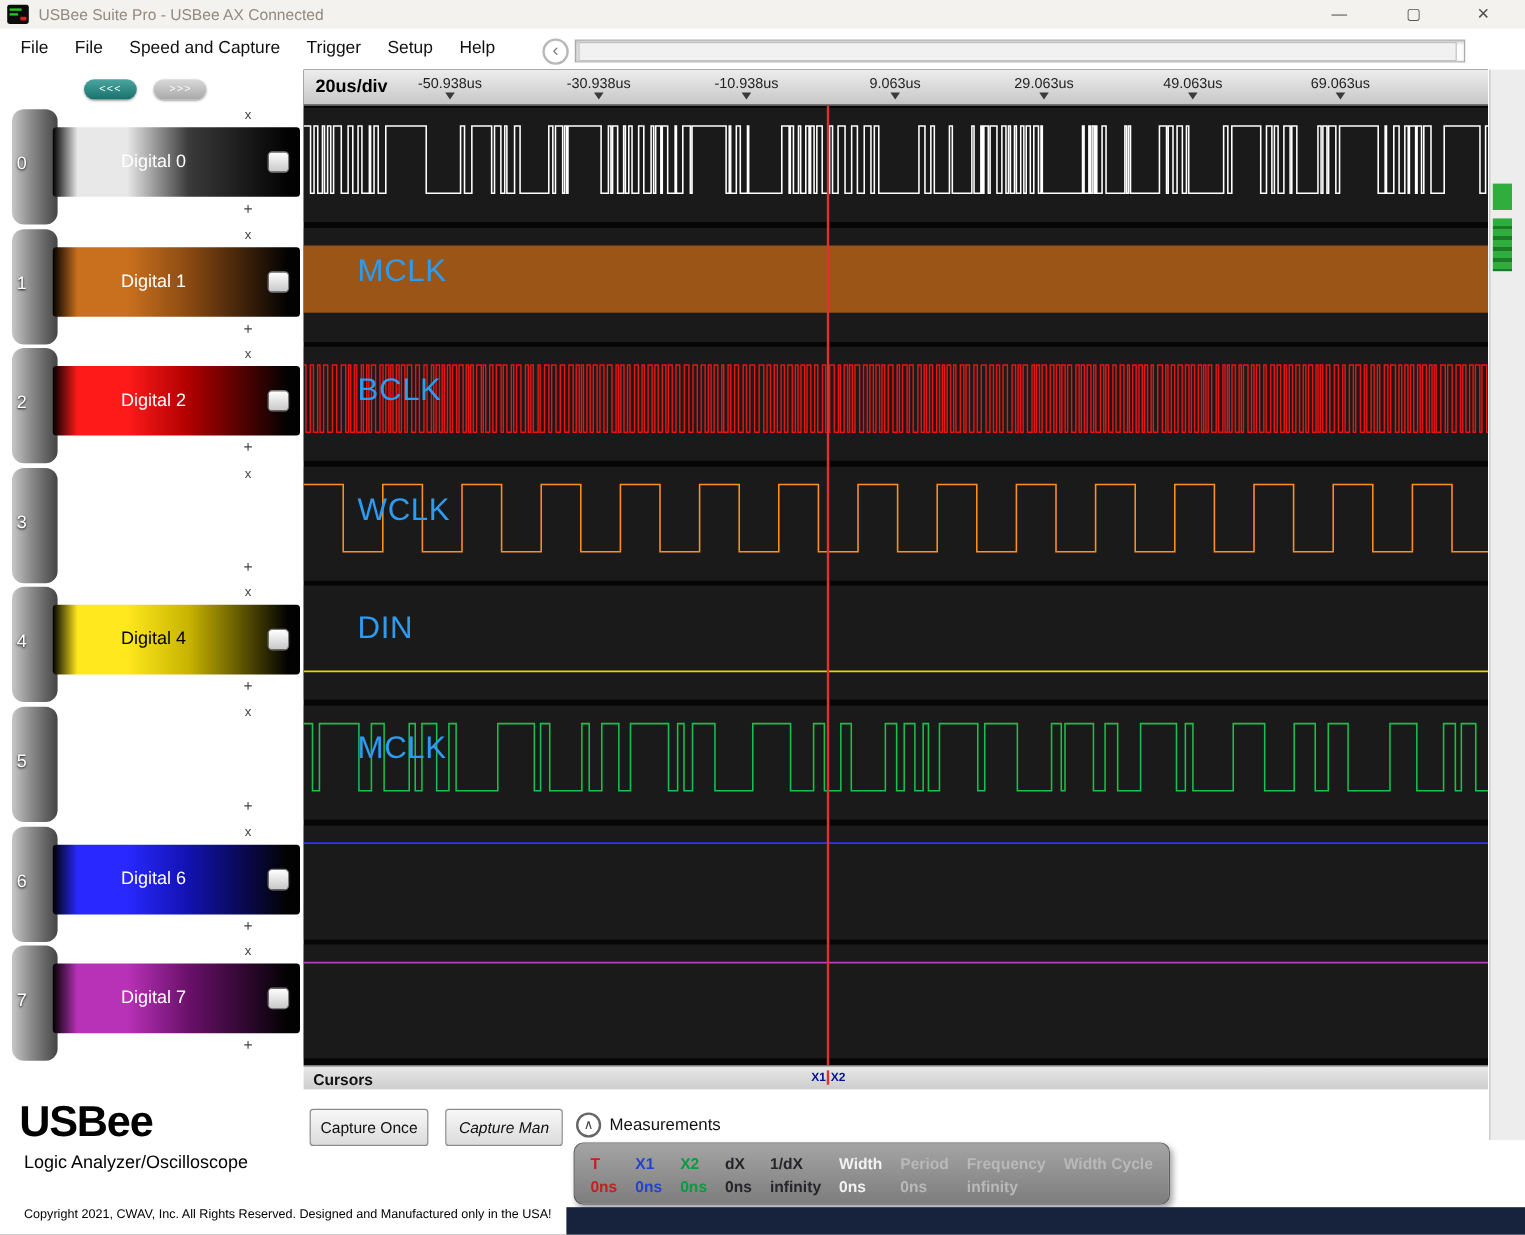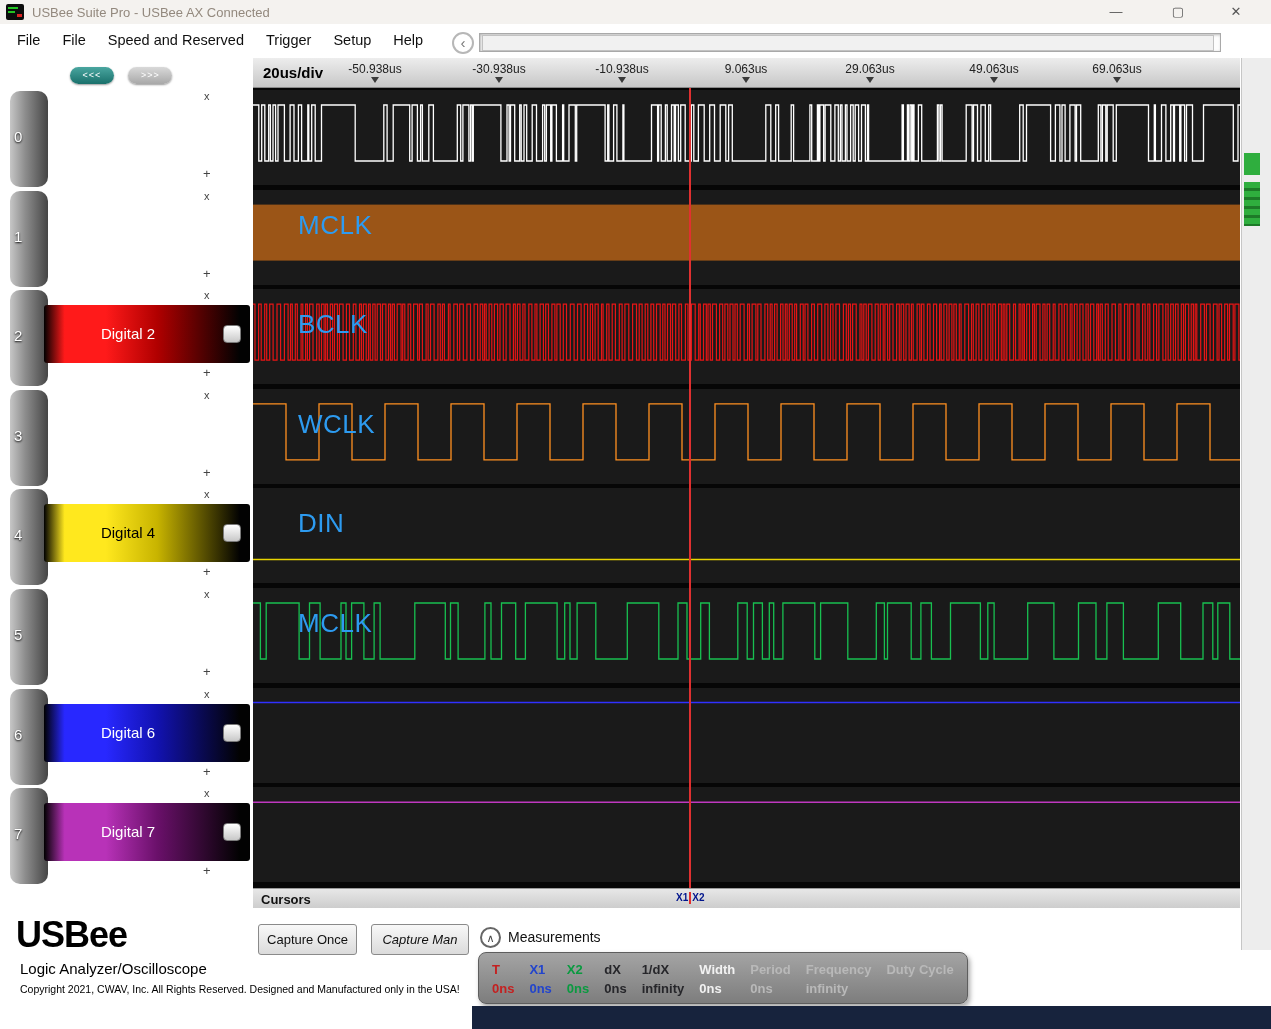--- a/index.html
+++ b/index.html
@@ -63,21 +63,21 @@
   #cursorbar{left:253px;top:888px;width:987px;height:20px;
              background:linear-gradient(#e7e7e7,#cdcdcd);border-top:1px solid #999;box-sizing:border-box;}
   #cursors-label{position:absolute;left:8px;top:3px;font-size:13px;font-weight:bold;color:#111;}
   #cursor-marker{position:absolute;left:423px;top:3px;font-size:10px;font-weight:bold;color:#00148c;white-space:nowrap;}
   #cursor-marker .tick{display:inline-block;width:2px;height:12px;background:#e03030;vertical-align:middle;margin:0 1px;}
 
   
   #footer{left:0;top:908px;width:1271px;height:110px;background:#ffffff;}
   #logo{position:absolute;left:16px;top:6px;font-size:36px;font-weight:900;letter-spacing:-1px;color:#000;}
   #subtitle{position:absolute;left:20px;top:52px;font-size:15px;color:#000;}
-  #copyright{position:absolute;left:20px;top:75px;font-size:10.5px;color:#000;}
+  #copyright{position:absolute;left:20px;top:98px;font-size:10.5px;color:#000;}
   .cap-btn{position:absolute;top:16px;height:31px;background:linear-gradient(#f8f8f8,#dbdbdb);
            border:1px solid #8a8a8a;border-radius:3px;font-size:13px;color:#111;overflow:hidden;
            white-space:nowrap;padding:0 7px;line-height:29px;box-sizing:border-box;}
   #btn-capture-once{left:258px;width:99px;}
   #btn-capture-man{left:371px;width:98px;font-style:italic;}
   #meas-chevron{position:absolute;left:480px;top:19px;width:21px;height:21px;border:2px solid #666;border-radius:50%;
                 text-align:center;font-size:11px;line-height:18px;color:#444;background:#fff;box-sizing:border-box;}
   #meas-label{position:absolute;left:508px;top:21px;font-size:14px;color:#111;}
   #meas-panel{position:absolute;left:478px;top:44px;height:52px;display:flex;gap:15px;align-items:flex-start;
               padding:7px 13px;box-sizing:border-box;border-radius:8px;
@@ -100,45 +100,53 @@
       <span class="g2"></span>
       <span class="r1"></span>
   </div>
   <span class="abs" id="title-text">USBee Suite Pro - USBee AX Connected</span>
   <div class="abs wctl" id="btn-min">—</div>
   <div class="abs wctl" id="btn-max">▢</div>
   <div class="abs wctl" id="btn-close">✕</div>
 </div>
 
 <div class="abs" id="menubar">
-  <div id="menu-items"><span class="menu-item">File</span><span class="menu-item">File</span><span class="menu-item">Speed and Reserved</span><span class="menu-item">Trigger</span><span class="menu-item">Setup</span><span class="menu-item">Help</span></div>
+  <div id="menu-items"><span class="menu-item">File</span><span class="menu-item">File</span><span class="menu-item">Speed and Capture</span><span class="menu-item">Trigger</span><span class="menu-item">Setup</span><span class="menu-item">Help</span></div>
 </div>
 <div class="abs" id="menu-scroll-btn">‹</div>
 <div class="abs" id="menu-scroll-track">
   <div id="menu-scroll-thumb"></div>
 </div>
 
 <div class="abs" id="sidebar">
   <div id="nav-pills">
     <span class="pill" id="pill-back">&lt;&lt;&lt;</span>
     <span class="pill" id="pill-fwd">&gt;&gt;&gt;</span>
   </div>
   <div id="channel-list">
       <div class="ch-row" style="top: 32px;">
         <div class="ch-tab">
           <span class="ch-num">0</span>
         </div>
         <span class="ch-x">x</span>
+        <div class="ch-bar" style="background:linear-gradient(to right,#000 0%,#e8e8e8 10%,#e8e8e8 30%,#3a3a3a 55%,#020202 95%)">
+          <span class="ch-label" style="color:#ffffff">Digital 0</span>
+          <span class="ch-check"></span>
+        </div>
         <span class="ch-plus">+</span>
       </div>
       <div class="ch-row" style="top: 131.6px;">
         <div class="ch-tab">
           <span class="ch-num">1</span>
         </div>
         <span class="ch-x">x</span>
+        <div class="ch-bar" style="background:linear-gradient(to right,#000 0%,#c9701e 10%,#c9701e 30%,#8a4a12 55%,#020202 95%)">
+          <span class="ch-label" style="color:#ffffff">Digital 1</span>
+          <span class="ch-check"></span>
+        </div>
         <span class="ch-plus">+</span>
       </div>
       <div class="ch-row" style="top: 231.2px;">
         <div class="ch-tab">
           <span class="ch-num">2</span>
         </div>
         <span class="ch-x">x</span>
         <div class="ch-bar" style="background:linear-gradient(to right,#000 0%,#ff1a1a 10%,#ff1a1a 30%,#b00000 55%,#020202 95%)">
           <span class="ch-label" style="color:#ffffff">Digital 2</span>
           <span class="ch-check"></span>
@@ -272,21 +280,21 @@
       </div>
       <div class="meas-col" style="color: rgb(185, 185, 185);">
         <div>Period</div>
         <div>0ns</div>
       </div>
       <div class="meas-col" style="color: rgb(185, 185, 185);">
         <div>Frequency</div>
         <div>infinity</div>
       </div>
       <div class="meas-col" style="color: rgb(185, 185, 185);">
-        <div>Duty Cycle</div>
+        <div>Width Cycle</div>
         <div></div>
       </div>
     </div>
 </div>
 
 <div class="abs" id="right-scrollbar">
   <div class="bg-fragment" id="frag1"></div>
   <div class="bg-fragment" id="frag2"></div>
 </div>
 <div class="abs" id="desktop-patch"></div>

